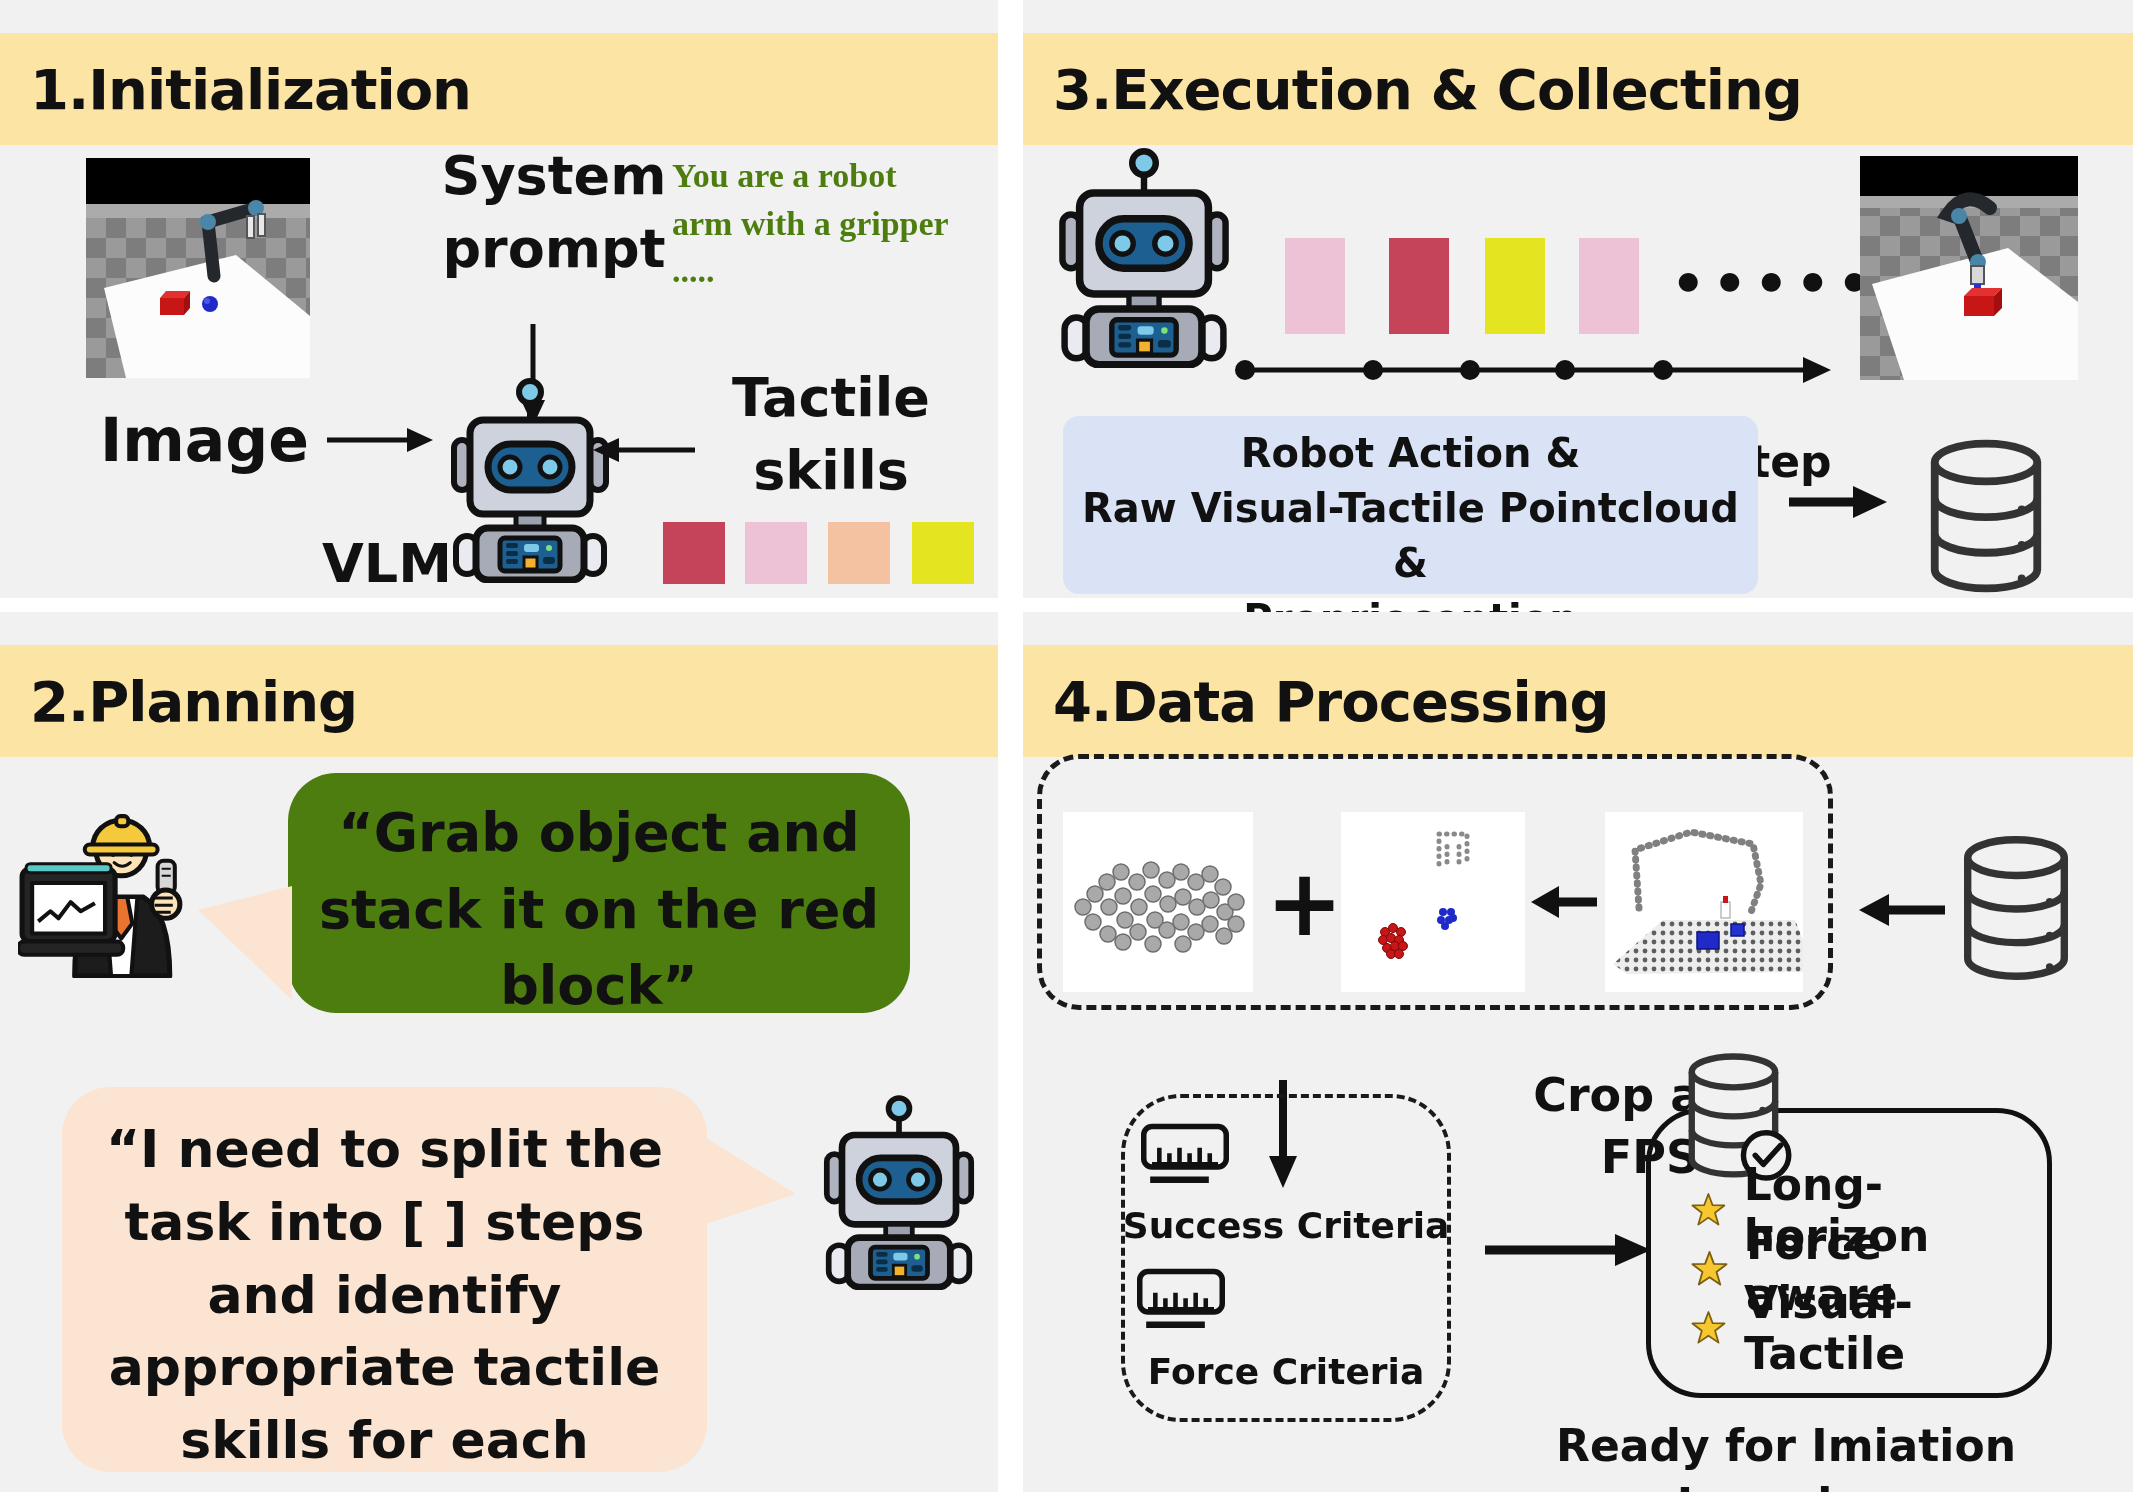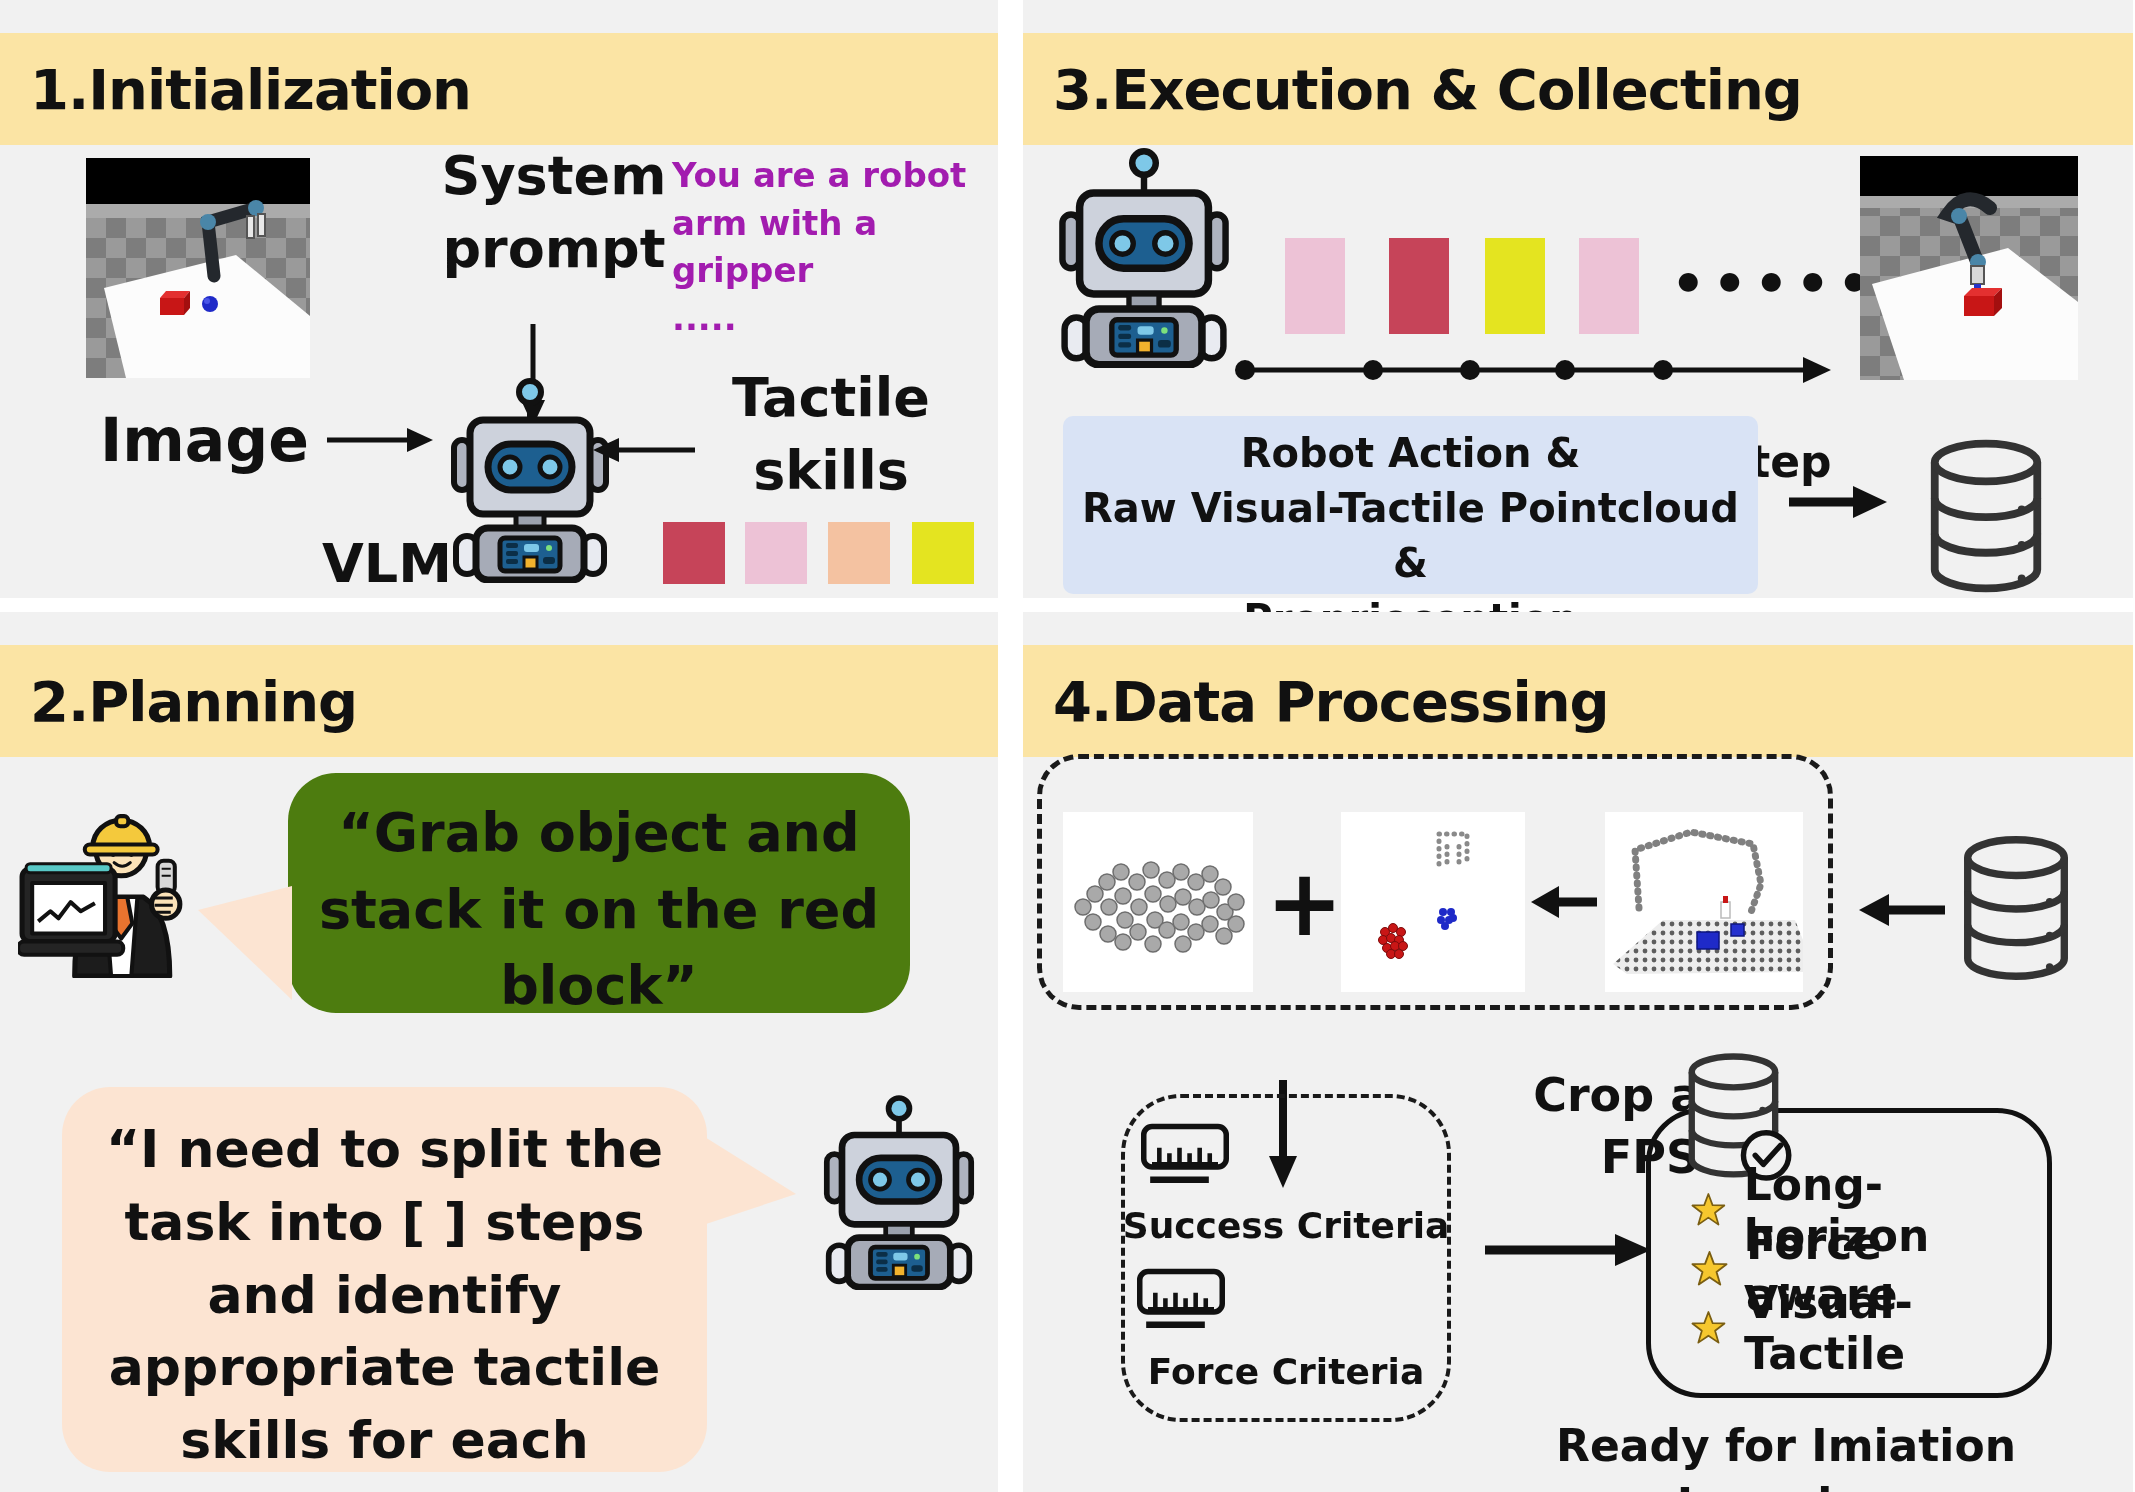--- a/index.html
+++ b/index.html
@@ -5,21 +5,21 @@
   html,body{margin:0;padding:0;background:#ffffff;}
   #canvas{position:relative;width:2135px;height:1492px;background:#ffffff;overflow:hidden;
           font-family:"DejaVu Sans",sans-serif;color:#111;}
   .panel{position:absolute;background:#F1F1F1;}
   .panel-header{position:absolute;left:0;top:0;right:0;height:112px;display:flex;align-items:center;
                 padding-left:30px;box-sizing:border-box;margin-top:33px;}
   .panel-title{font-size:56px;font-weight:700;letter-spacing:-1px;}
   .abs{position:absolute;}
   .txt{font-weight:600;line-height:1.35;}
   .center{text-align:center;}
-  .orange{color:#a21caf;}
+  .orange{color:#4d7c0f;font-family:Liberation Serif, serif;}
   .sq{position:absolute;}
   .bubble{position:absolute;border-radius:48px;}
   .bubble .txt{padding-top:22px;}
   svg{display:block;}
   .thumb{position:absolute;background:#ffffff;}
   .dashedbox{position:absolute;border:5px dashed #1a1a1a;border-radius:42px;box-sizing:border-box;}
   .dashedbox2{position:absolute;border:4px dashed #1a1a1a;border-radius:60px;box-sizing:border-box;}
   .starbox{position:absolute;border:5px solid #111;border-radius:55px;box-sizing:border-box;}
   .feature-row{display:flex;align-items:center;gap:18px;height:59px;}
   .feature-label{font-size:44px;font-weight:600;}
@@ -200,21 +200,21 @@
       <path d="M130,52 Q106,32 88,58 L100,62 L118,108" fill="none" stroke="#24282D" stroke-width="14" stroke-linecap="round"></path>
       <circle cx="99" cy="60" r="8" fill="#4A86A8"></circle>
       <circle cx="118" cy="106" r="8" fill="#4A86A8"></circle>
       <rect x="111" y="110" width="13" height="18" fill="#D8D8D8" stroke="#555" stroke-width="2"></rect>
       <rect x="114" y="128" width="7" height="12" fill="#2632C8"></rect>
       <rect x="104" y="140" width="30" height="20" fill="#C81616"></rect>
       <polygon points="104,140 112,132 142,132 134,140" fill="#E33030"></polygon>
       <polygon points="134,140 142,132 142,152 134,160" fill="#A30F0F"></polygon>
     </svg>
 
-    <div class="abs txt center" style="left: 40px; top: 416px; width: 695px; height: 178px; border-radius: 10px; font-size: 40px; line-height: 1.38; padding-top: 10px; box-sizing: border-box; background-color: rgb(217, 227, 245);">
+    <div class="abs txt center" style="left: 40px; top: 416px; width: 695px; height: 178px; border-radius: 16px; font-size: 40px; line-height: 1.38; padding-top: 10px; box-sizing: border-box; background-color: rgb(217, 227, 245);">
       <div>Robot Action &amp;</div>
       <div>Raw Visual-Tactile Pointcloud &amp;</div>
       <div>Proprioception</div>
     </div>
 
     <svg class="abs" style="left:762px;top:478px" width="104" height="48" viewBox="0 0 104 48">
       <line x1="4" y1="24" x2="72" y2="24" stroke="#111" stroke-width="9"></line>
       <polygon points="68,8 102,24 68,40" fill="#111"></polygon>
     </svg>
 

